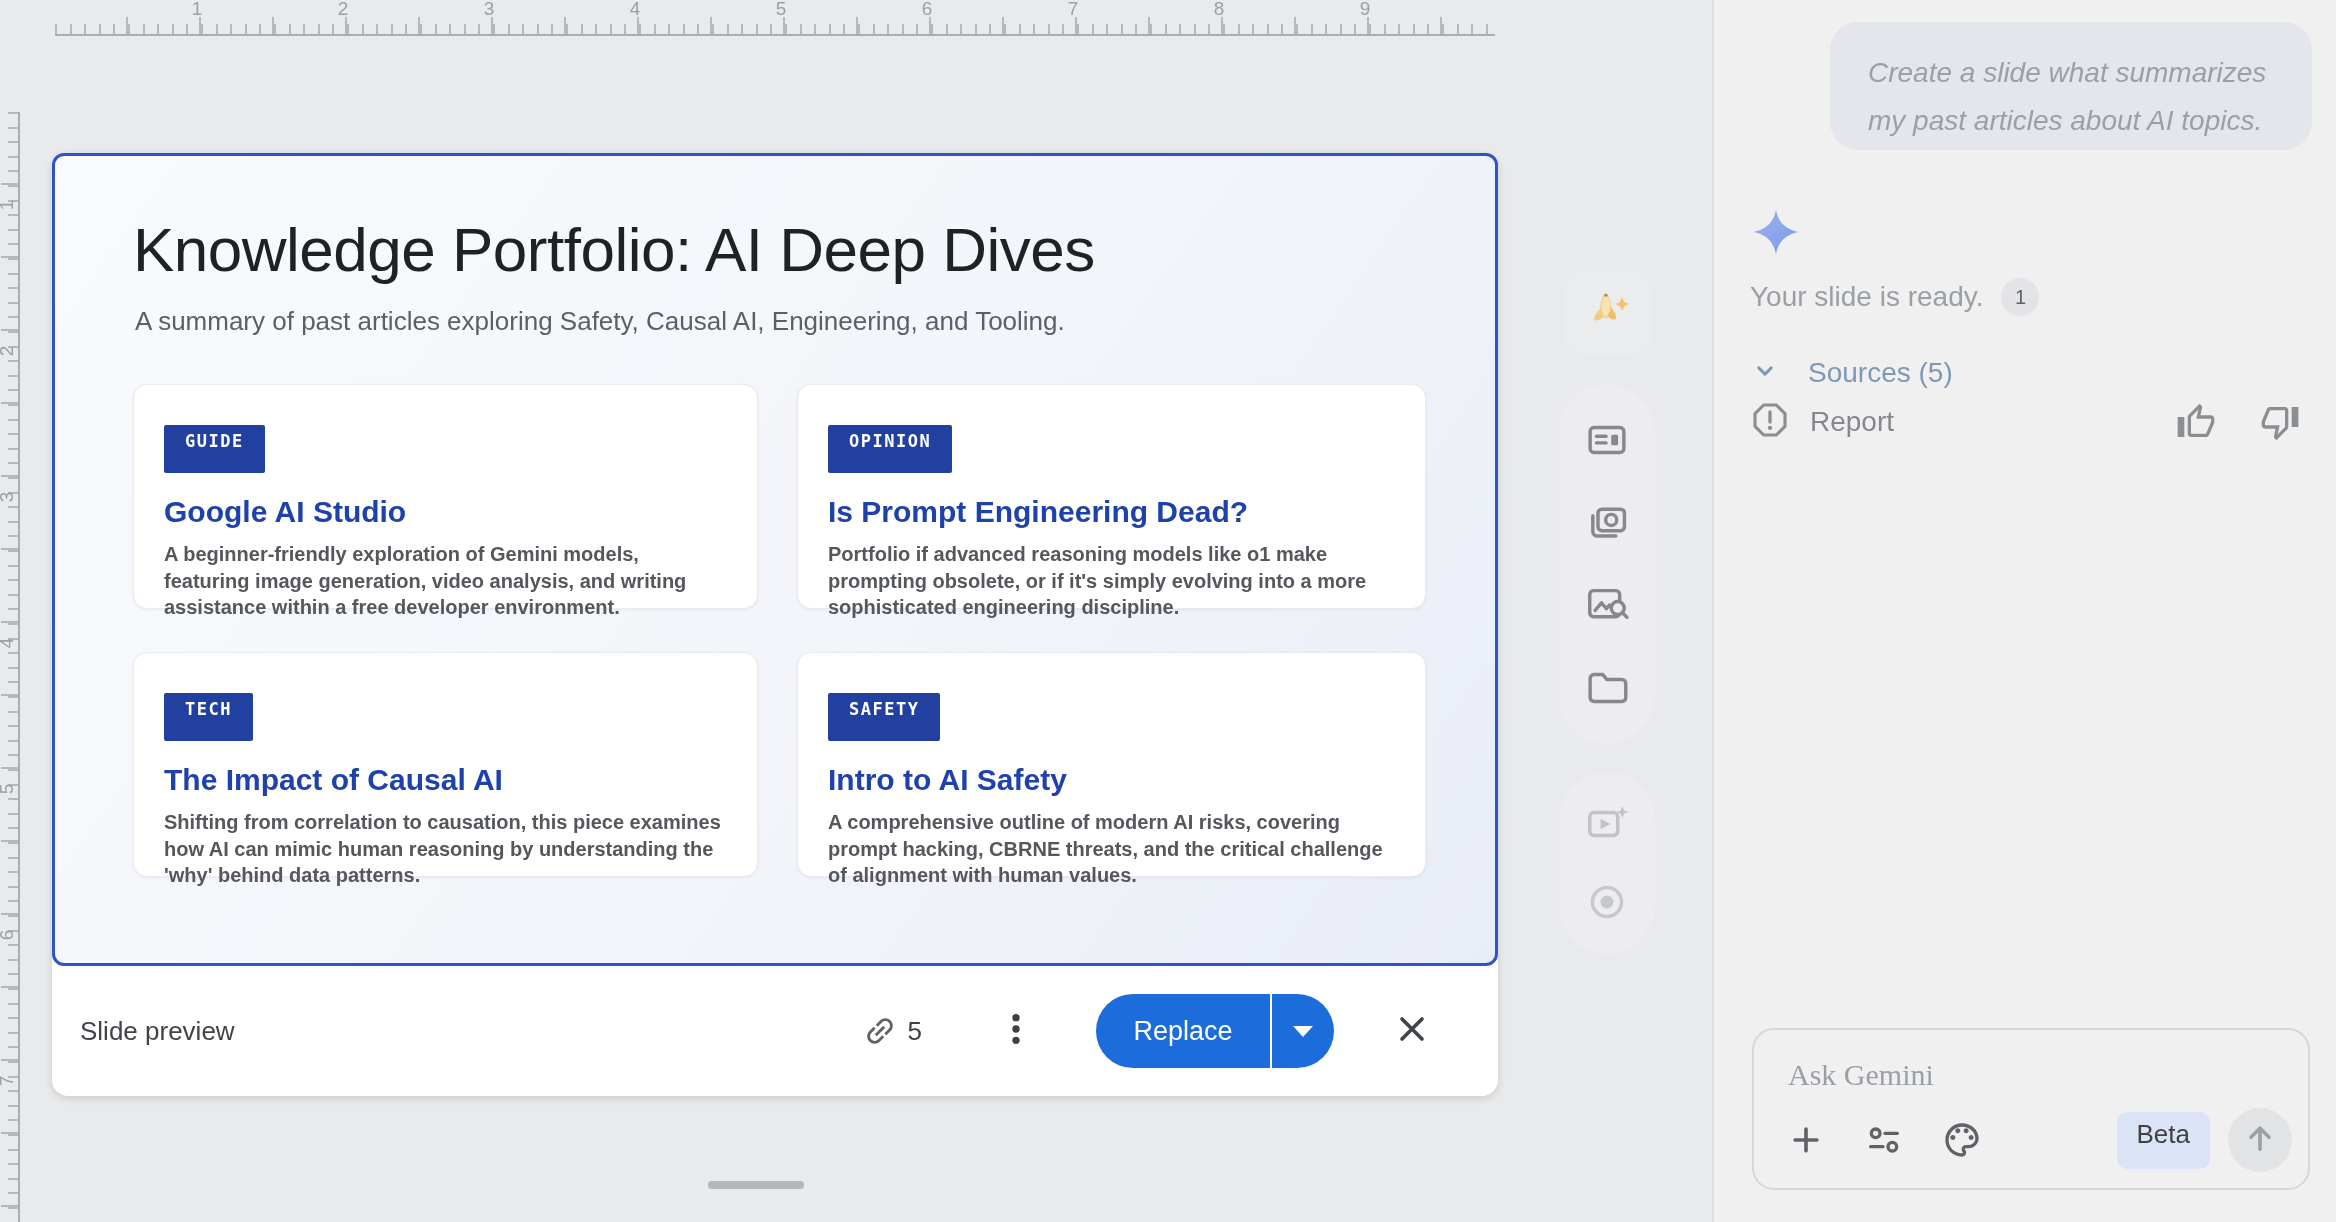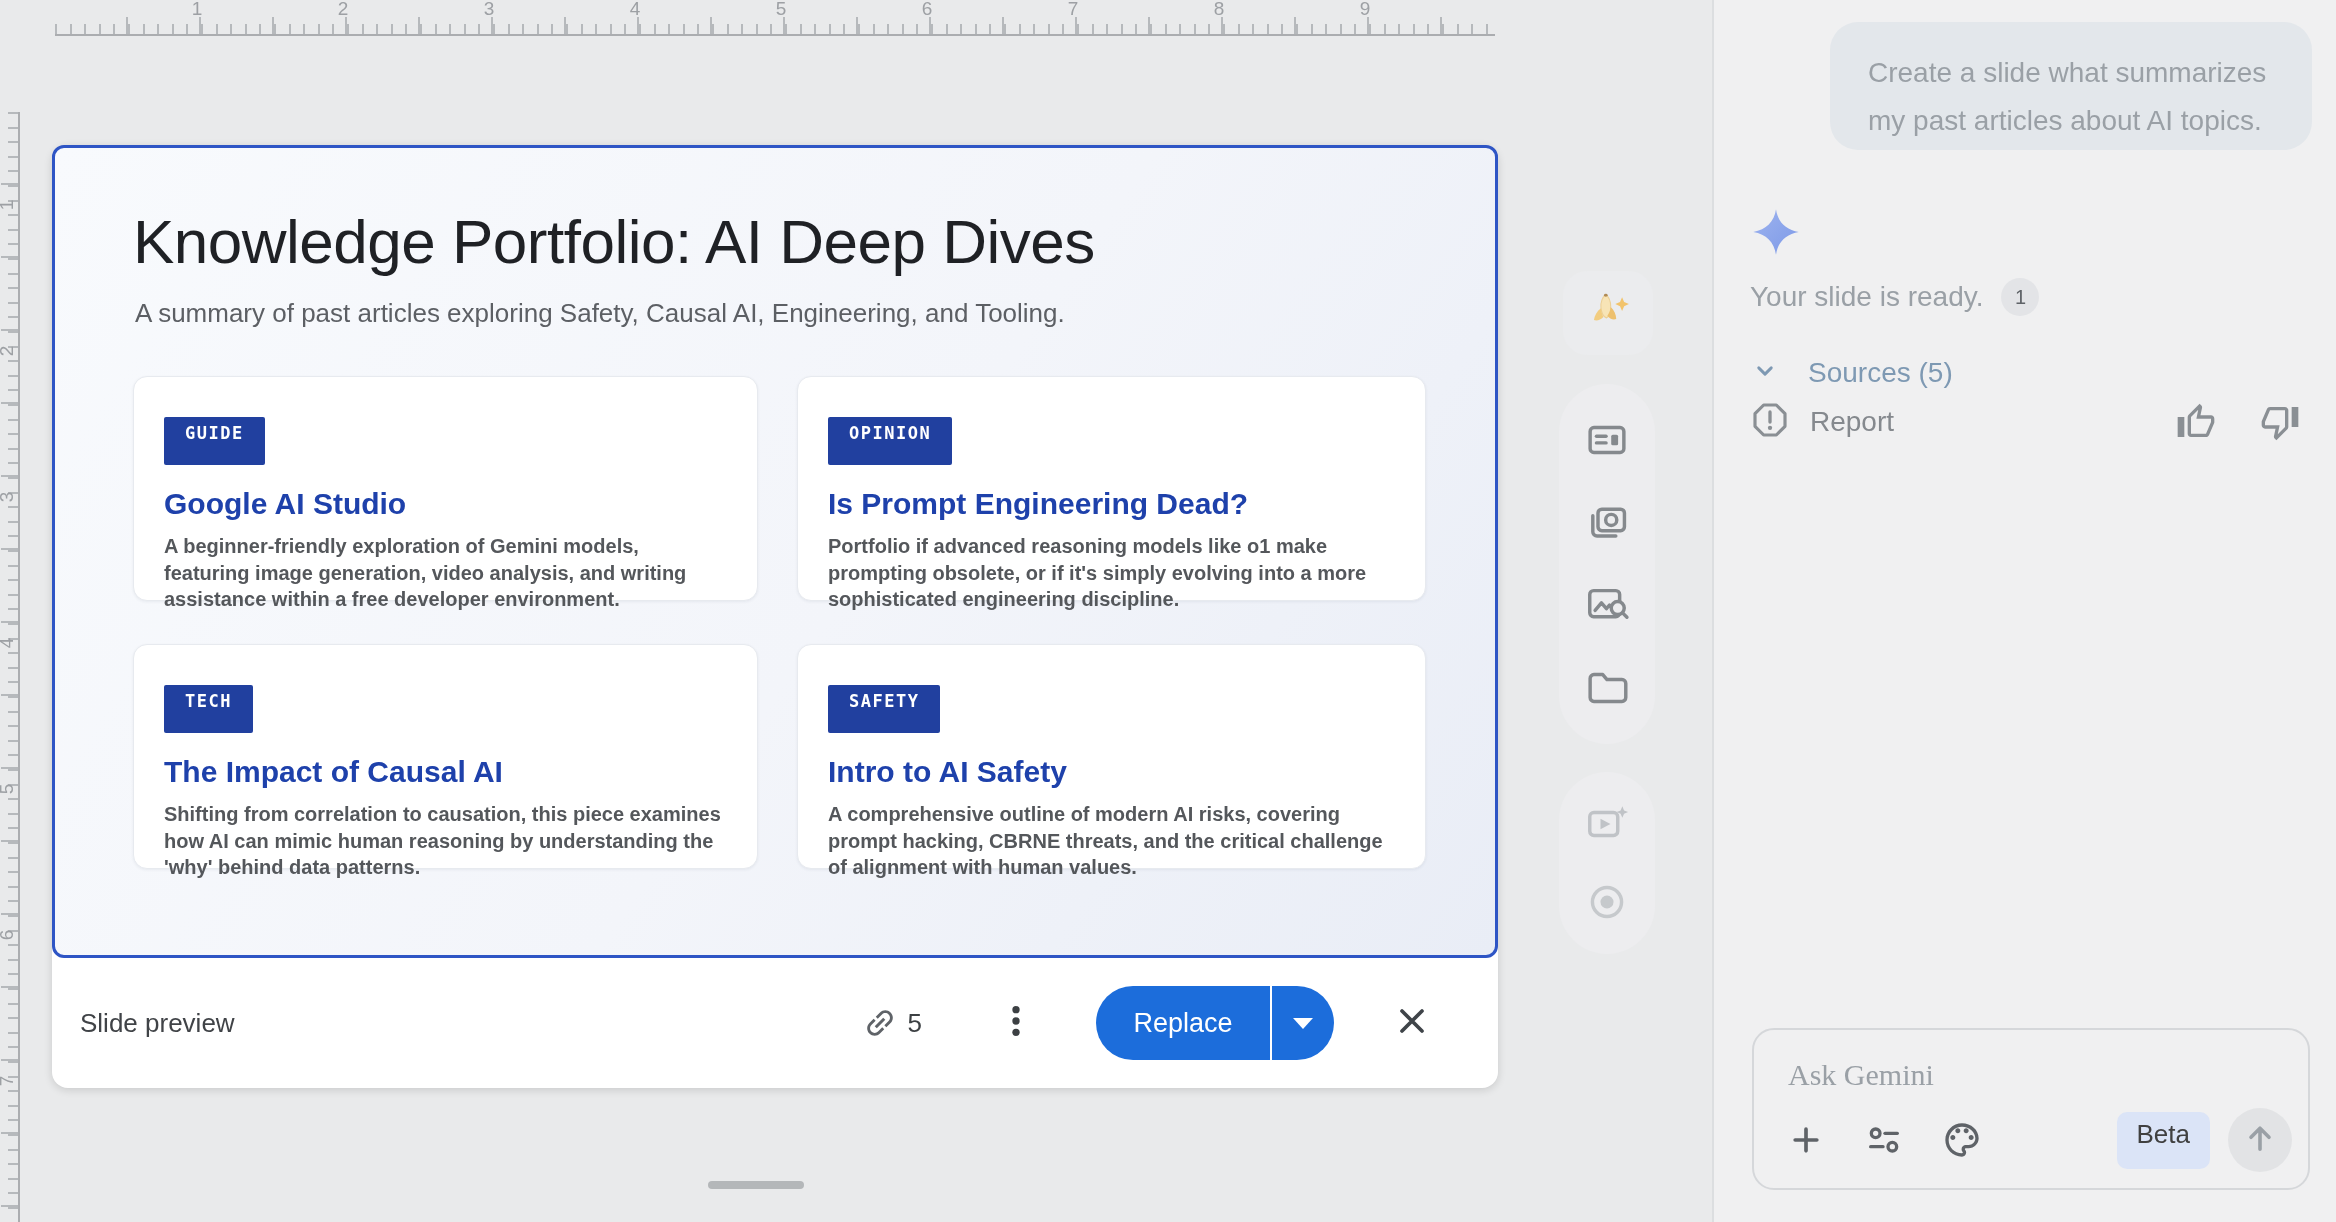--- a/index.html
+++ b/index.html
@@ -18,21 +18,21 @@
   .rh-num { position:absolute; bottom:14px; width:22px; text-align:center; font-size:19px; color:#9da0a4; }
 
   .ruler-v { position:absolute; left:0; top:112px; width:20px; height:1110px; border-right:2px solid #abadb0; }
   .ruler-v::before { content:""; position:absolute; top:0; bottom:0; right:0; width:10px;
      background:repeating-linear-gradient(to bottom,#b6b9bc 0 2px,transparent 2px 14.6px); }
   .ruler-v::after { content:""; position:absolute; top:0; bottom:0; right:0; width:17px;
      background:repeating-linear-gradient(to bottom,transparent 0 71px,#b6b9bc 71px 73px); }
   .rv-num { position:absolute; left:-4px; width:22px; text-align:center; font-size:19px; color:#9da0a4; transform:rotate(-90deg); }
 
   
-  .preview-card { position:absolute; left:52px; top:145px; width:1446px; height:943px; background:#fff;
+  .preview-card { position:absolute; left:52px; top:153px; width:1446px; height:943px; background:#fff;
      border-radius:16px; box-shadow:0 2px 8px rgba(0,0,0,.14); }
   .slide { position:absolute; left:0; top:0; width:1446px; height:813px; border:3px solid #2e55c5; border-radius:12px;
      background:linear-gradient(125deg,#f8fafd 0%,#f3f5fa 55%,#e9edf6 100%); overflow:hidden; }
   .slide-title { position:absolute; left:78px; top:58px; font-size:62px; color:#1f2125; letter-spacing:-.5px; }
   .slide-subtitle { position:absolute; left:80px; top:150px; font-size:26px; color:#5c5f64; }
 
   .a-card { position:absolute; background:#fff; border:1px solid #e7eaef; border-radius:14px;
      box-shadow:0 1px 3px rgba(40,50,80,.07); padding:28px 30px; }
   .a-card.c0 { left:78px;  top:228px; width:625px; height:225px; }
   .a-card.c1 { left:742px; top:228px; width:629px; height:225px; }
@@ -64,21 +64,21 @@
   .tb-group { position:absolute; background:#ededef; display:flex; flex-direction:column; align-items:center; }
   .tb-g1 { left:1563px; top:271px; width:90px; height:84px; border-radius:24px; justify-content:center; background:#ebecee; }
   .tb-g2 { left:1559px; top:384px; width:96px; height:360px; border-radius:48px; justify-content:space-evenly; }
   .tb-g3 { left:1559px; top:772px; width:96px; height:182px; border-radius:48px; justify-content:space-evenly; }
   .tb-btn { width:52px; height:52px; display:flex; align-items:center; justify-content:center; cursor:pointer; }
 
   
   .divider { position:absolute; left:1712px; top:0; width:2px; height:1222px; background:#dcdee0; }
   .panel { position:absolute; left:1714px; top:0; width:622px; height:1222px; background:#f0f0f1; }
   .bubble { position:absolute; right:24px; top:22px; width:482px; height:128px; background:#e3e7eb; border-radius:28px;
-     padding:27px 38px; font-size:28px; line-height:48px; color:#9aa0a6; }
+     padding:27px 38px; font-size:28px; line-height:48px; color:#9aa0a6;font-style:italic; }
   .gem-star { position:absolute; left:36px; top:206px; }
   .status-row { position:absolute; left:36px; top:278px; display:flex; align-items:center;justify-content:flex-end; }
   .status-text { font-size:28px; color:#9aa0a6; }
   .status-badge { margin-left:18px; width:38px; height:38px; border-radius:50%; background:#e3e4e7; color:#5f6368;
      font-size:20px; display:flex; align-items:center; justify-content:center; }
   .sources-row { position:absolute; left:36px; top:356px; display:flex; align-items:center; cursor:pointer; }
   .sources-label { font-size:28px; color:#7e99b3; margin-left:28px; }
   .report-row { position:absolute; left:36px; right:36px; top:400px; display:flex; align-items:center; }
   .report-left { display:flex; align-items:center; cursor:pointer; }
   .report-label { font-size:28px; color:#85898e; margin-left:20px; }

